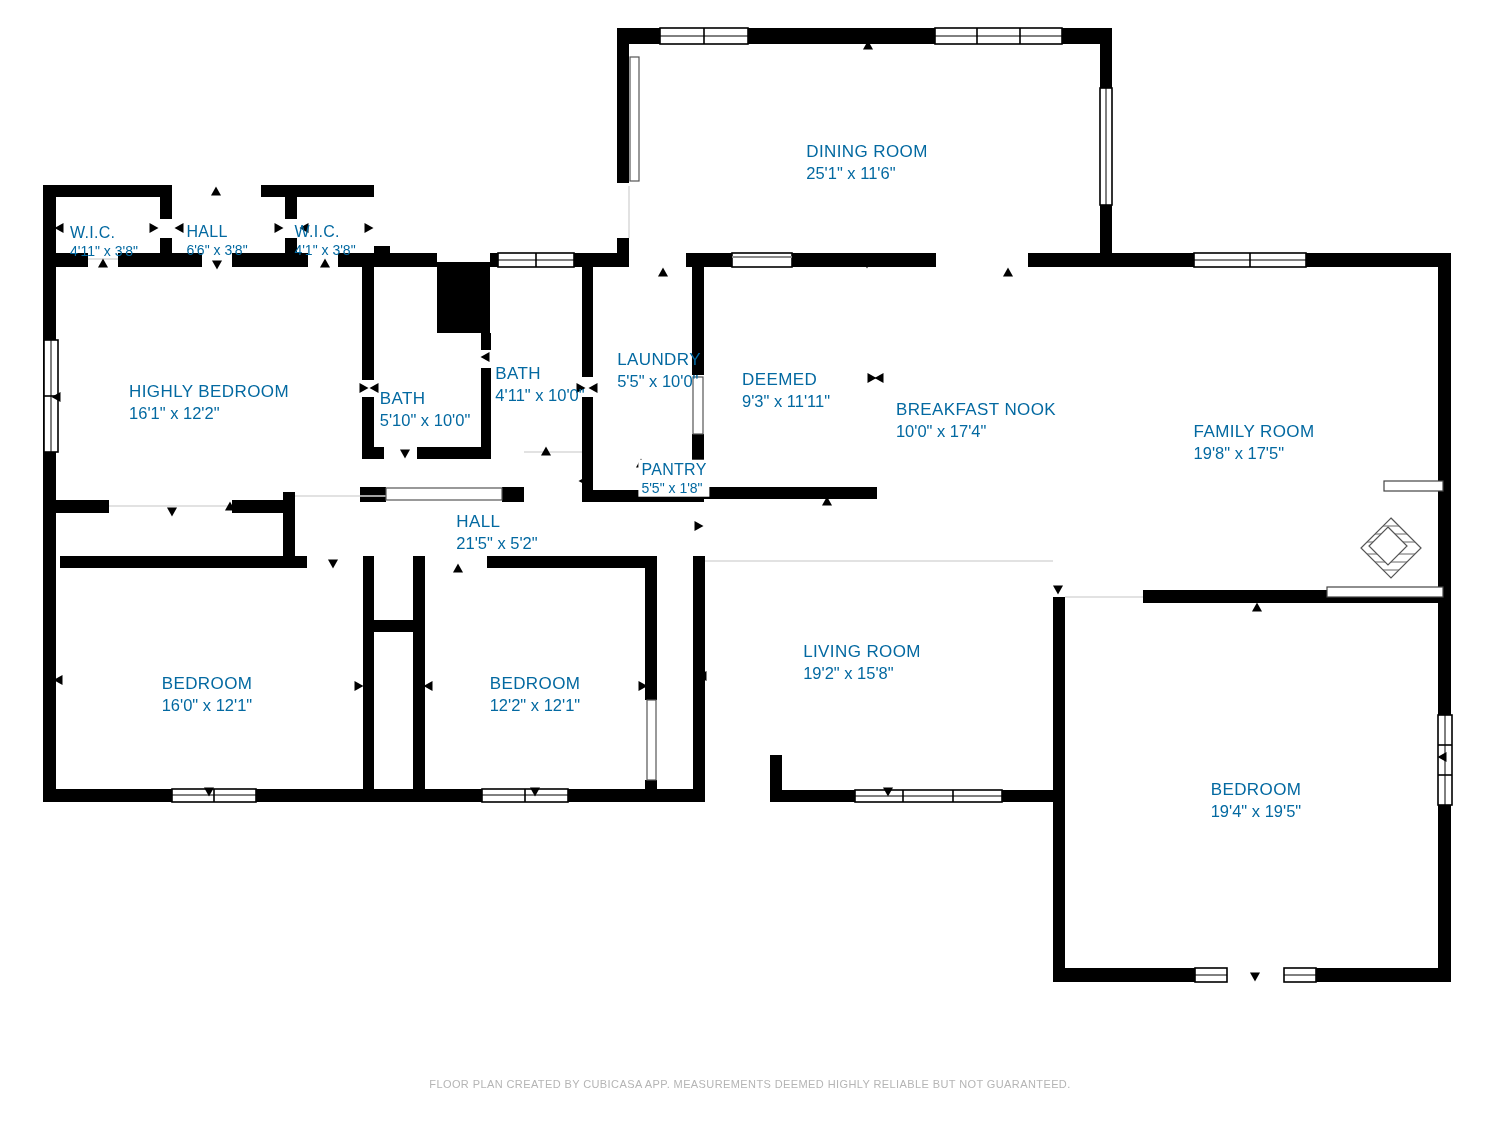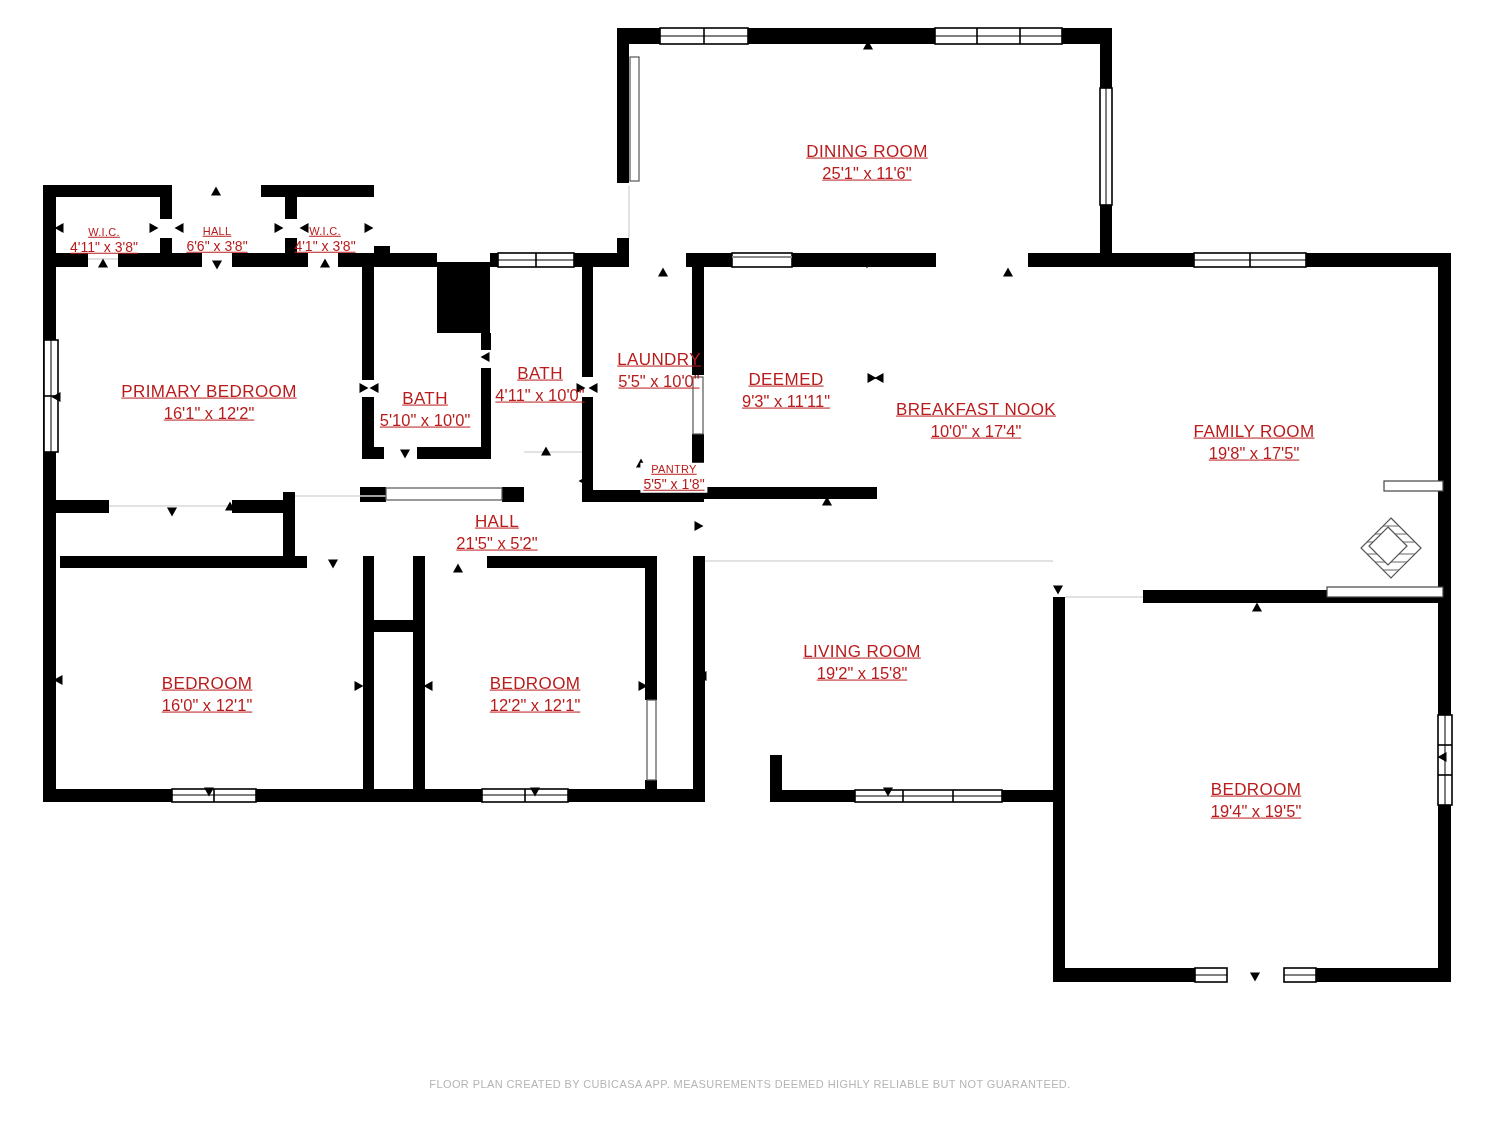--- a/index.html
+++ b/index.html
@@ -1,23 +1,23 @@
 <!DOCTYPE html>
 <html><head>
 <meta charset="utf-8">
 <style>
   html,body{margin:0;padding:0;background:#fff;}
   #plan{position:relative;width:1500px;height:1125px;background:#fff;overflow:hidden;
         font-family:"Liberation Sans","DejaVu Sans",sans-serif;}
   #walls-svg{position:absolute;left:0;top:0;}
-  .room-label{position:absolute;transform:translate(-50%,-50%);text-align:center;
-              color:#b91c1c;z-index:3;white-space:nowrap;line-height:1.22;text-decoration:underline;}
+  .room-label{position:absolute;transform:translate(-50%,-50%);
+              color:#0369a1;z-index:3;white-space:nowrap;line-height:1.22;}
   .room-label .rn{font-size:17px;letter-spacing:.4px;}
   .room-label .rd{font-size:16.5px;}
-  .room-label.small .rn{font-size:11px;letter-spacing:.3px;}
+  .room-label.small .rn{font-size:16px;letter-spacing:.3px;}
   .room-label.small .rd{font-size:14px;}
   .room-label.whitebg{background:#fff;padding:0 3px;margin-left:36px;}
   #footer-note{position:absolute;left:0;top:1078px;width:100%;text-align:center;
                color:#b5b5b5;font-size:11px;letter-spacing:.4px;z-index:3;}
 </style>
 </head>
 <body>
 
 <div id="plan">
 
@@ -265,21 +265,21 @@
     </div>
   <div class="room-label small" style="left:325px;top:240px">
       <div class="rn">W.I.C.</div>
       <div class="rd">4'1" x 3'8"</div>
     </div>
   <div class="room-label" style="left:867px;top:162px">
       <div class="rn">DINING ROOM</div>
       <div class="rd">25'1" x 11'6"</div>
     </div>
   <div class="room-label" style="left:209px;top:402px">
-      <div class="rn">PRIMARY BEDROOM</div>
+      <div class="rn">HIGHLY BEDROOM</div>
       <div class="rd">16'1" x 12'2"</div>
     </div>
   <div class="room-label" style="left:425px;top:409px">
       <div class="rn">BATH</div>
       <div class="rd">5'10" x 10'0"</div>
     </div>
   <div class="room-label" style="left:540px;top:384px">
       <div class="rn">BATH</div>
       <div class="rd">4'11" x 10'0"</div>
     </div>

